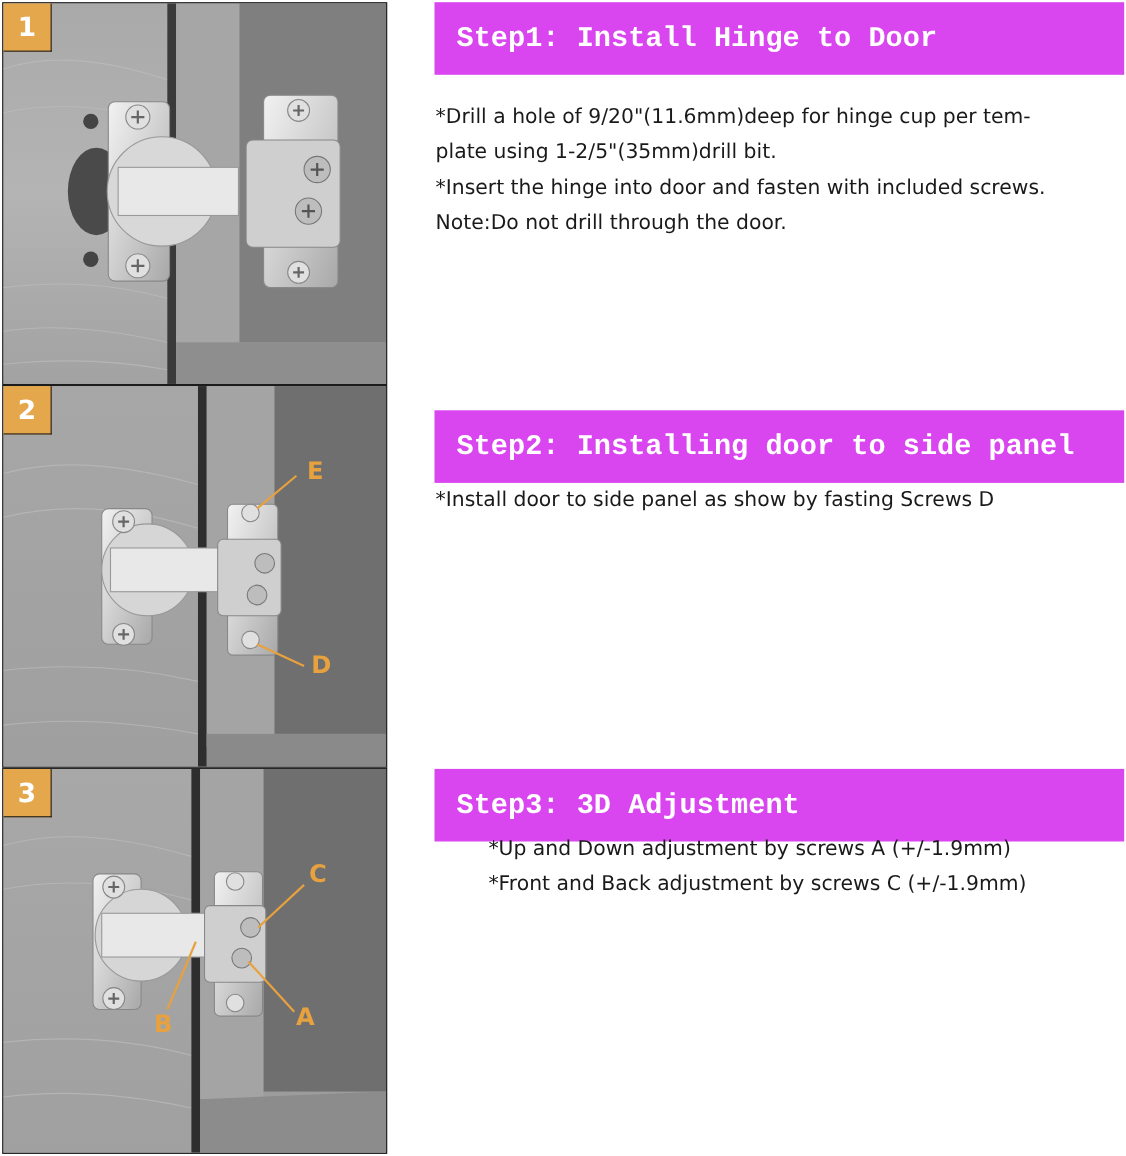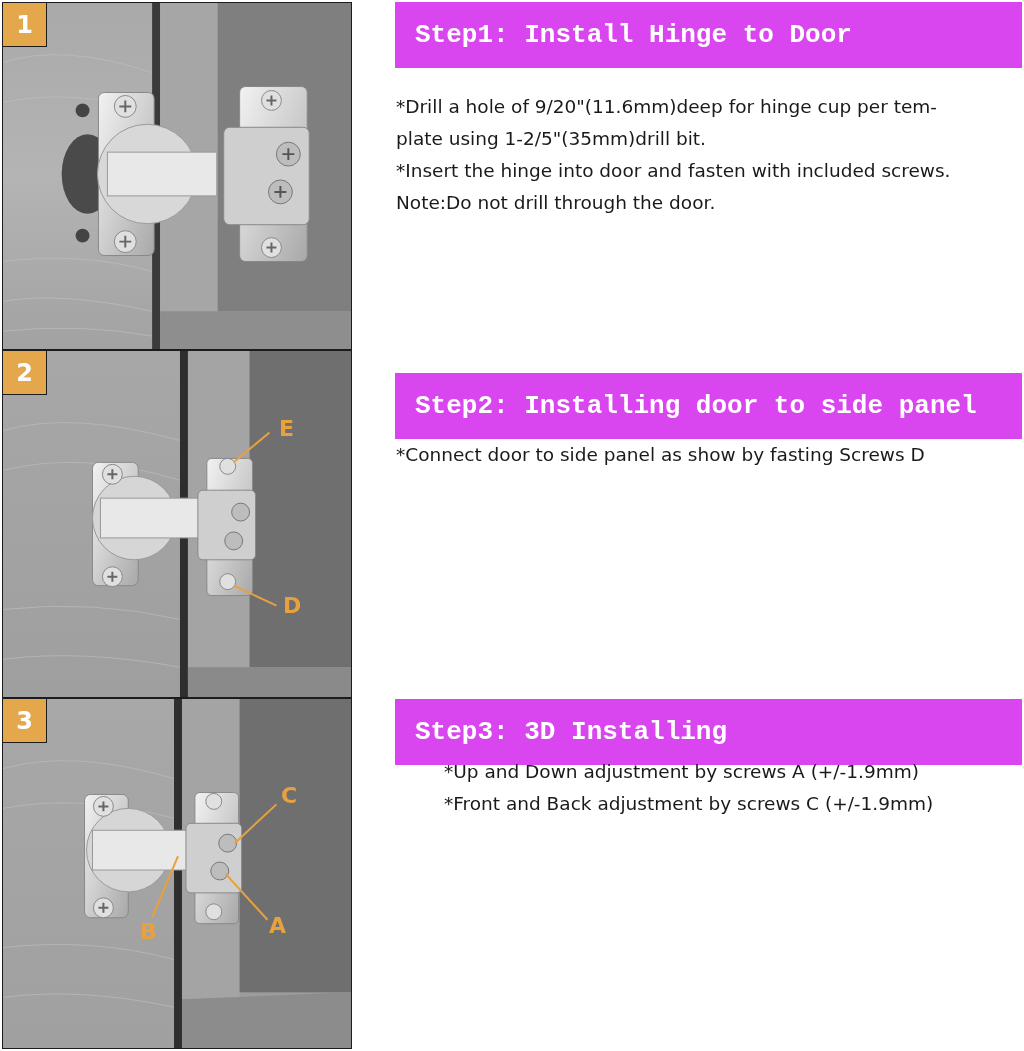--- a/index.html
+++ b/index.html
@@ -169,20 +169,20 @@
 <div class="header" style="top:2px;">Step1: Install Hinge to Door</div>
 <div class="body-text" style="top:91px;">
   <p>*Drill a hole of 9/20"(11.6mm)deep for hinge cup per tem-</p>
   <p>plate using 1-2/5"(35mm)drill bit.</p>
   <p>*Insert the hinge into door and fasten with included screws.</p>
   <p>Note:Do not drill through the door.</p>
 </div>
 
 <div class="header" style="top:339px;margin-top:34px;">Step2: Installing door to side panel</div>
 <div class="body-text" style="top:439px;">
-  <p>*Connect door to side panel as show by fasting Screws D</p>
+  <p>*Install door to side panel as show by fasting Screws D</p>
 </div>
 
-<div class="header" style="top:699px;">Step3: 3D Installing</div>
+<div class="header" style="top:699px;">Step3: 3D Adjustment</div>
 <div class="body-text" style="top:756px;margin-left:48px;">
   <p>*Up and Down adjustment by screws A (+/-1.9mm)</p>
   <p>*Front and Back adjustment by screws C (+/-1.9mm)</p>
 </div>
 
 </body></html>

